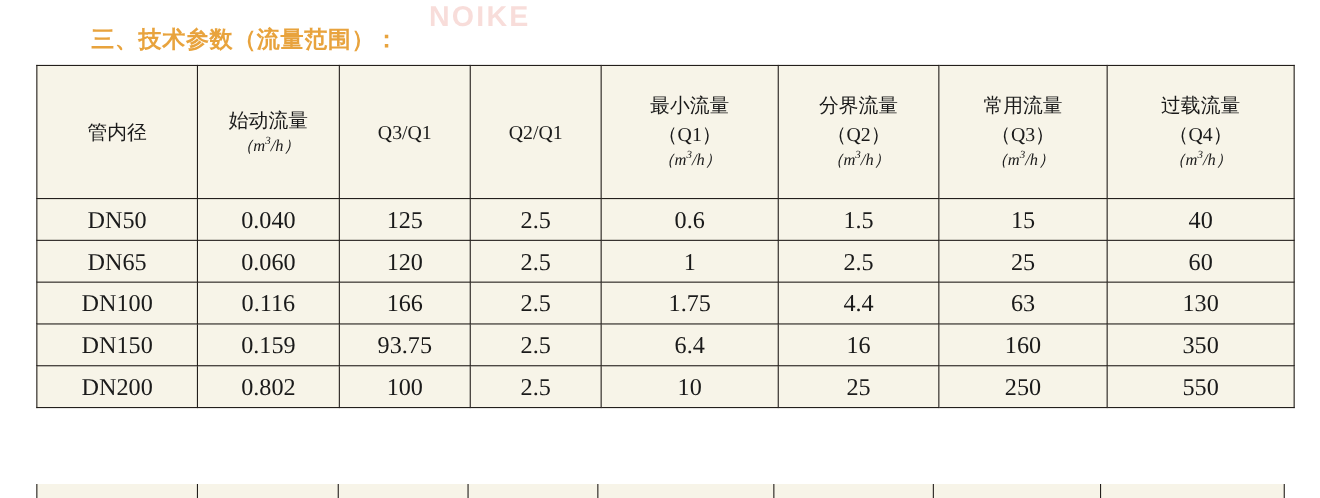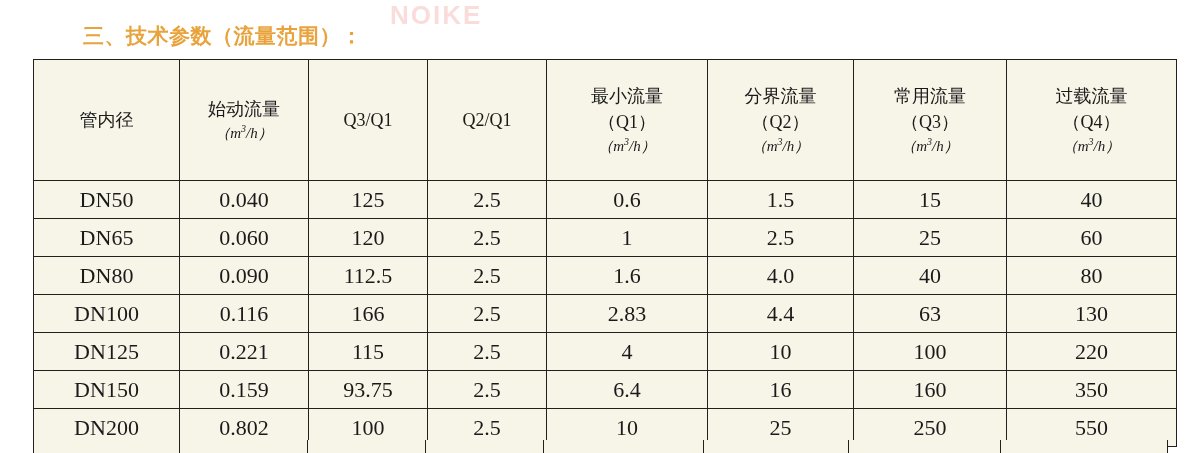--- a/index.html
+++ b/index.html
@@ -197,48 +197,28 @@
             <td class="col-0">DN65</td>
             <td class="col-1">0.060</td>
             <td class="col-2">120</td>
             <td class="col-3">2.5</td>
             <td class="col-4">1</td>
             <td class="col-5">2.5</td>
             <td class="col-6">25</td>
             <td class="col-7">60</td>
           </tr>
           <tr>
-            <td class="col-0">DN80</td>
-            <td class="col-1">0.090</td>
-            <td class="col-2">112.5</td>
-            <td class="col-3">2.5</td>
-            <td class="col-4">1.6</td>
-            <td class="col-5">4.0</td>
-            <td class="col-6">40</td>
-            <td class="col-7">80</td>
-          </tr>
-          <tr>
             <td class="col-0">DN100</td>
             <td class="col-1">0.116</td>
             <td class="col-2">166</td>
             <td class="col-3">2.5</td>
-            <td class="col-4">2.83</td>
+            <td class="col-4">1.75</td>
             <td class="col-5">4.4</td>
             <td class="col-6">63</td>
             <td class="col-7">130</td>
-          </tr>
-          <tr>
-            <td class="col-0">DN125</td>
-            <td class="col-1">0.221</td>
-            <td class="col-2">115</td>
-            <td class="col-3">2.5</td>
-            <td class="col-4">4</td>
-            <td class="col-5">10</td>
-            <td class="col-6">100</td>
-            <td class="col-7">220</td>
           </tr>
           <tr>
             <td class="col-0">DN150</td>
             <td class="col-1">0.159</td>
             <td class="col-2">93.75</td>
             <td class="col-3">2.5</td>
             <td class="col-4">6.4</td>
             <td class="col-5">16</td>
             <td class="col-6">160</td>
             <td class="col-7">350</td>

